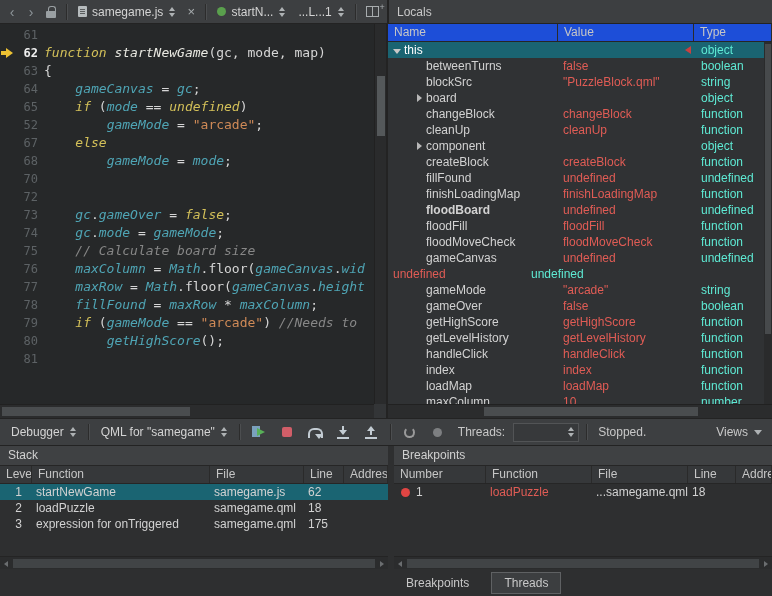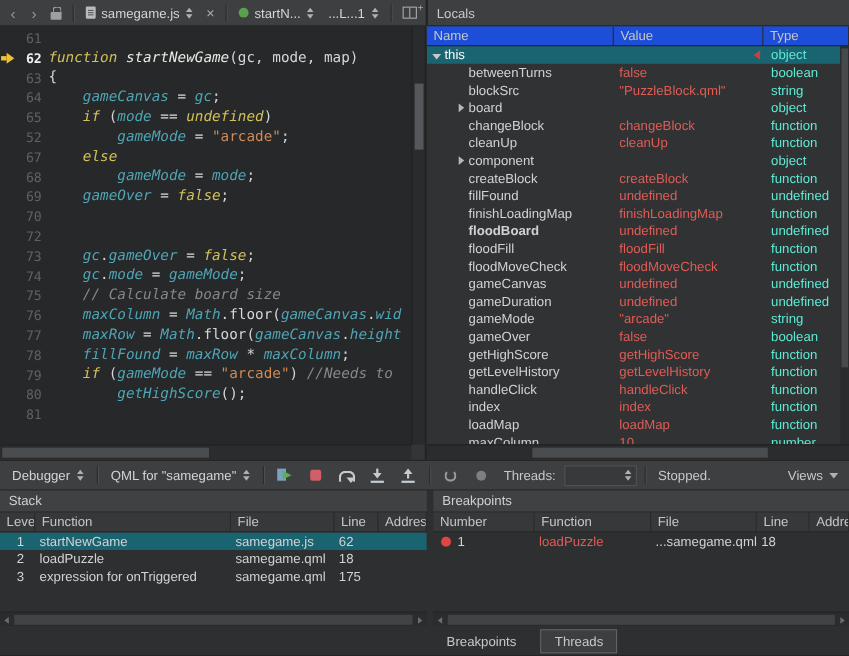--- a/index.html
+++ b/index.html
@@ -197,21 +197,20 @@
   <div class="editor">
     <div>
         <div class="ed-row"><span class="ed-margin"></span><span class="ed-num">61</span><span class="ed-code"></span></div>
         <div class="ed-row"><span class="ed-margin"><span class="exec-arrow"></span></span><span class="ed-num cur">62</span><span class="ed-code"><span class="tok-kw">function </span><span class="tok-fn">startNewGame</span><span class="tok-pl">(</span><span class="tok-pl">gc</span><span class="tok-pl">, </span><span class="tok-pl">mode</span><span class="tok-pl">, </span><span class="tok-pl">map</span><span class="tok-pl">)</span></span></div>
         <div class="ed-row"><span class="ed-margin"></span><span class="ed-num">63</span><span class="ed-code"><span class="tok-pl">{</span></span></div>
         <div class="ed-row"><span class="ed-margin"></span><span class="ed-num">64</span><span class="ed-code"><span class="tok-pl">    </span><span class="tok-id">gameCanvas</span><span class="tok-pl"> = </span><span class="tok-id">gc</span><span class="tok-pl">;</span></span></div>
         <div class="ed-row"><span class="ed-margin"></span><span class="ed-num">65</span><span class="ed-code"><span class="tok-pl">    </span><span class="tok-kw">if</span><span class="tok-pl"> (</span><span class="tok-id">mode</span><span class="tok-pl"> == </span><span class="tok-kw">undefined</span><span class="tok-pl">)</span></span></div>
         <div class="ed-row"><span class="ed-margin"></span><span class="ed-num">52</span><span class="ed-code"><span class="tok-pl">        </span><span class="tok-id">gameMode</span><span class="tok-pl"> = </span><span class="tok-st">"arcade"</span><span class="tok-pl">;</span></span></div>
         <div class="ed-row"><span class="ed-margin"></span><span class="ed-num">67</span><span class="ed-code"><span class="tok-pl">    </span><span class="tok-kw">else</span></span></div>
         <div class="ed-row"><span class="ed-margin"></span><span class="ed-num">68</span><span class="ed-code"><span class="tok-pl">        </span><span class="tok-id">gameMode</span><span class="tok-pl"> = </span><span class="tok-id">mode</span><span class="tok-pl">;</span></span></div>
-        <div class="ed-row"><span class="ed-margin"></span><span class="ed-num">69</span><span class="ed-code"><span class="tok-pl">    </span><span class="tok-id">gameOver</span><span class="tok-pl"> = </span><span class="tok-kw">false</span><span class="tok-pl">;</span></span></div>
         <div class="ed-row"><span class="ed-margin"></span><span class="ed-num">70</span><span class="ed-code"></span></div>
         <div class="ed-row"><span class="ed-margin"></span><span class="ed-num">72</span><span class="ed-code"></span></div>
         <div class="ed-row"><span class="ed-margin"></span><span class="ed-num">73</span><span class="ed-code"><span class="tok-pl">    </span><span class="tok-id">gc</span><span class="tok-pl">.</span><span class="tok-id">gameOver</span><span class="tok-pl"> = </span><span class="tok-kw">false</span><span class="tok-pl">;</span></span></div>
         <div class="ed-row"><span class="ed-margin"></span><span class="ed-num">74</span><span class="ed-code"><span class="tok-pl">    </span><span class="tok-id">gc</span><span class="tok-pl">.</span><span class="tok-id">mode</span><span class="tok-pl"> = </span><span class="tok-id">gameMode</span><span class="tok-pl">;</span></span></div>
         <div class="ed-row"><span class="ed-margin"></span><span class="ed-num">75</span><span class="ed-code"><span class="tok-cm">    // Calculate board size</span></span></div>
         <div class="ed-row"><span class="ed-margin"></span><span class="ed-num">76</span><span class="ed-code"><span class="tok-pl">    </span><span class="tok-id">maxColumn</span><span class="tok-pl"> = </span><span class="tok-id">Math</span><span class="tok-pl">.floor(</span><span class="tok-id">gameCanvas</span><span class="tok-pl">.</span><span class="tok-id">wid</span></span></div>
         <div class="ed-row"><span class="ed-margin"></span><span class="ed-num">77</span><span class="ed-code"><span class="tok-pl">    </span><span class="tok-id">maxRow</span><span class="tok-pl"> = </span><span class="tok-id">Math</span><span class="tok-pl">.floor(</span><span class="tok-id">gameCanvas</span><span class="tok-pl">.</span><span class="tok-id">height</span></span></div>
         <div class="ed-row"><span class="ed-margin"></span><span class="ed-num">78</span><span class="ed-code"><span class="tok-pl">    </span><span class="tok-id">fillFound</span><span class="tok-pl"> = </span><span class="tok-id">maxRow</span><span class="tok-pl"> * </span><span class="tok-id">maxColumn</span><span class="tok-pl">;</span></span></div>
         <div class="ed-row"><span class="ed-margin"></span><span class="ed-num">79</span><span class="ed-code"><span class="tok-pl">    </span><span class="tok-kw">if</span><span class="tok-pl"> (</span><span class="tok-id">gameMode</span><span class="tok-pl"> == </span><span class="tok-st">"arcade"</span><span class="tok-pl">) </span><span class="tok-cm">//Needs to</span></span></div>
         <div class="ed-row"><span class="ed-margin"></span><span class="ed-num">80</span><span class="ed-code"><span class="tok-pl">        </span><span class="tok-id">getHighScore</span><span class="tok-pl">();</span></span></div>
@@ -338,24 +337,20 @@
       </div>
       <div class="trow">
         <span class="cell c0 lname" style="padding-left: 24px;">
           <span class="expander"></span>
           <span>gameCanvas</span>
         </span>
         <span class="cell c1 val">undefined</span>
         <span class="cell c2 typ">undefined</span>
       </div>
       <div class="trow">
-        <span class="cell c0 lname" style="padding-left: 24px;">
-          <span class="expander"></span>
-          <span>gameDuration</span>
-        </span>
         <span class="cell c1 val">undefined</span>
         <span class="cell c2 typ">undefined</span>
       </div>
       <div class="trow">
         <span class="cell c0 lname" style="padding-left: 24px;">
           <span class="expander"></span>
           <span>gameMode</span>
         </span>
         <span class="cell c1 val">"arcade"</span>
         <span class="cell c2 typ">string</span>

